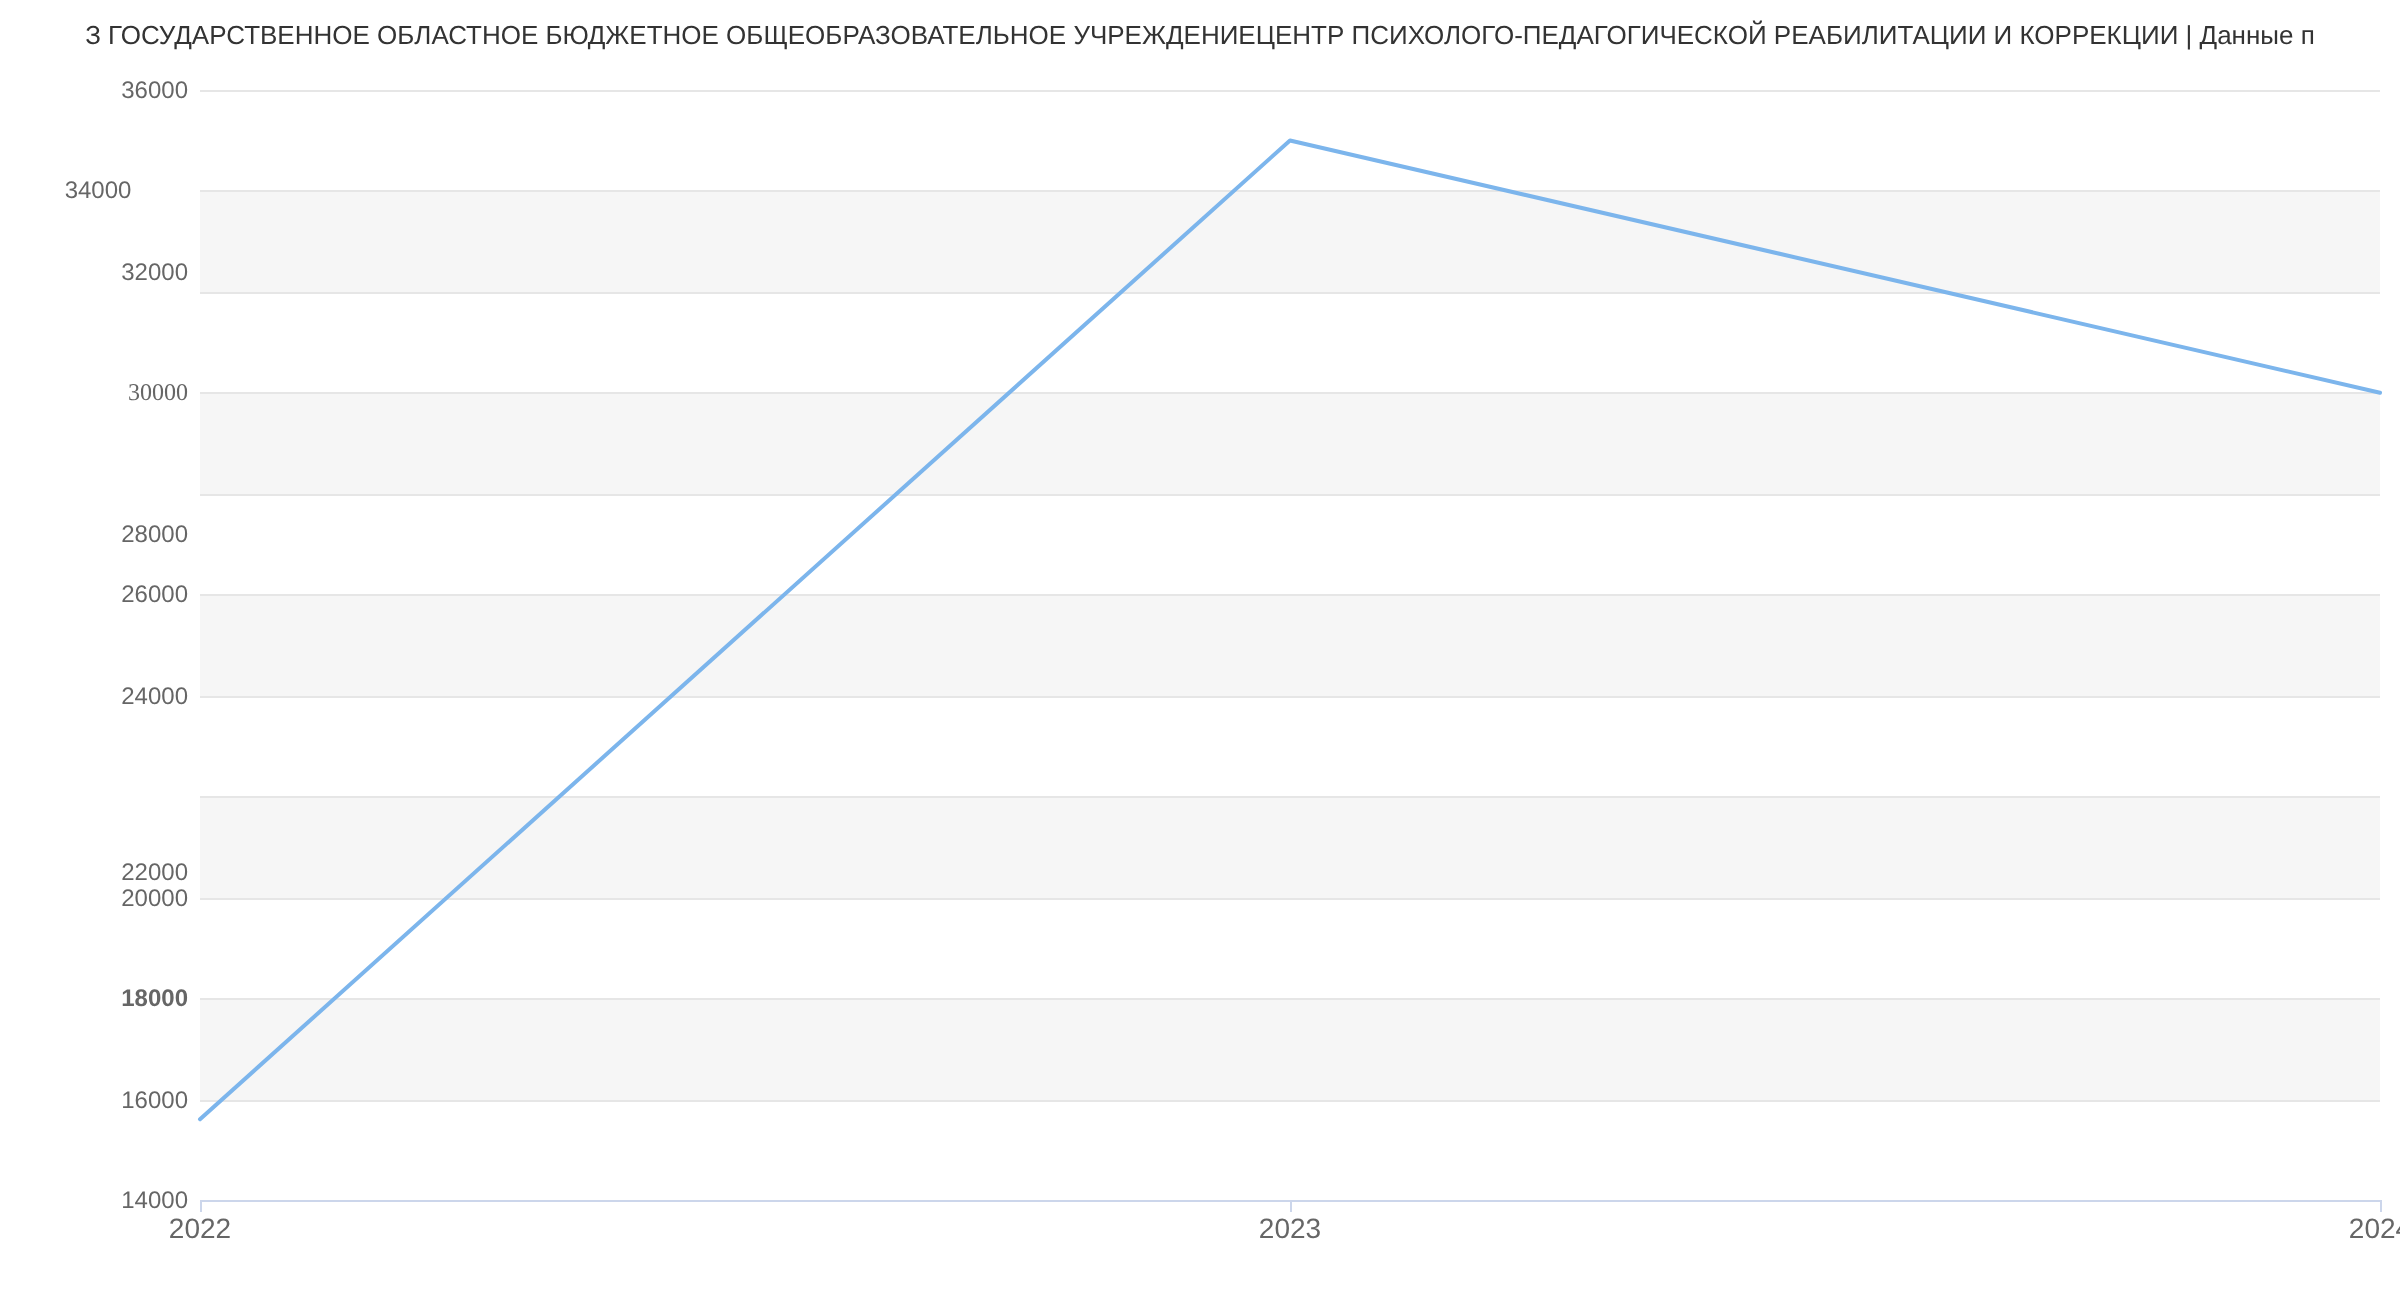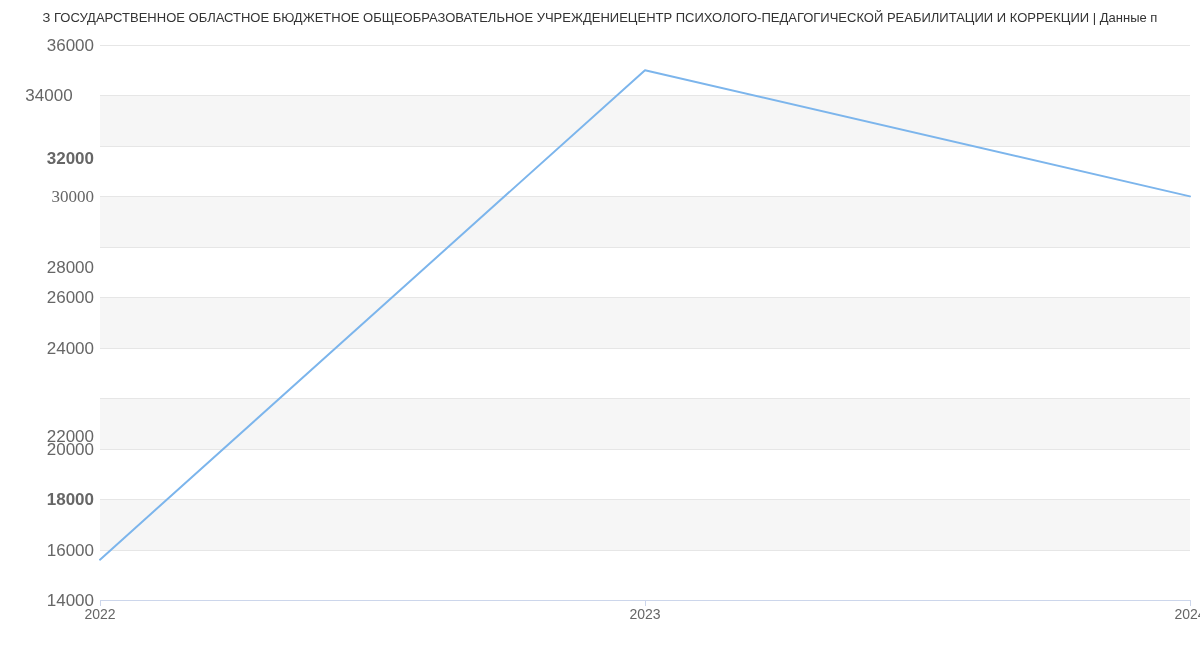--- a/index.html
+++ b/index.html
@@ -49,21 +49,21 @@
   }
   .axis-line {
     position: absolute;
     background: #ccd6eb;
   }
   .y-tick-label {
     position: absolute;
     right: 1106px;
     width: 90px;
     text-align: right;
-    font-size: 17px;
+    font-size: 12px;
     color: #666;
     line-height: 1;
     transform: translateY(-50%);
   }
   .x-tick-label {
     position: absolute;
     top: 607px;
     font-size: 14px;
     color: #666;
     line-height: 1;
@@ -120,21 +120,21 @@
   <div id="y-ticks">
       <div class="y-tick-label" style="top: 600px;">14000</div>
       <div class="y-tick-label" style="top: 549.545px;">16000</div>
       <div class="y-tick-label" style="top: 499.091px; font-weight: bold;">18000</div>
       <div class="y-tick-label" style="top: 448.636px;">20000</div>
       <div class="y-tick-label" style="top: 412px; margin-top: 24px;">22000</div>
       <div class="y-tick-label" style="top: 347.727px;">24000</div>
       <div class="y-tick-label" style="top: 297.273px;">26000</div>
       <div class="y-tick-label" style="top: 246.818px; margin-top: 20px;">28000</div>
       <div class="y-tick-label" style="top: 196.364px; font-family: Liberation Serif, serif;">30000</div>
-      <div class="y-tick-label" style="top: 158px; font-weight: bold;">32000</div>
+      <div class="y-tick-label" style="top: 136px;">32000</div>
       <div class="y-tick-label" style="top: 95.4545px; text-align: center;">34000</div>
       <div class="y-tick-label" style="top: 45px;">36000</div>
     </div>
 
   <div id="x-ticks">
       <div class="x-tick-mark" style="left: 100px;"></div>
       <div class="x-tick-label" style="left: 100px;">2022</div>
       <div class="x-tick-mark" style="left: 645px;"></div>
       <div class="x-tick-label" style="left: 645px;">2023</div>
       <div class="x-tick-mark" style="left: 1190px;"></div>

